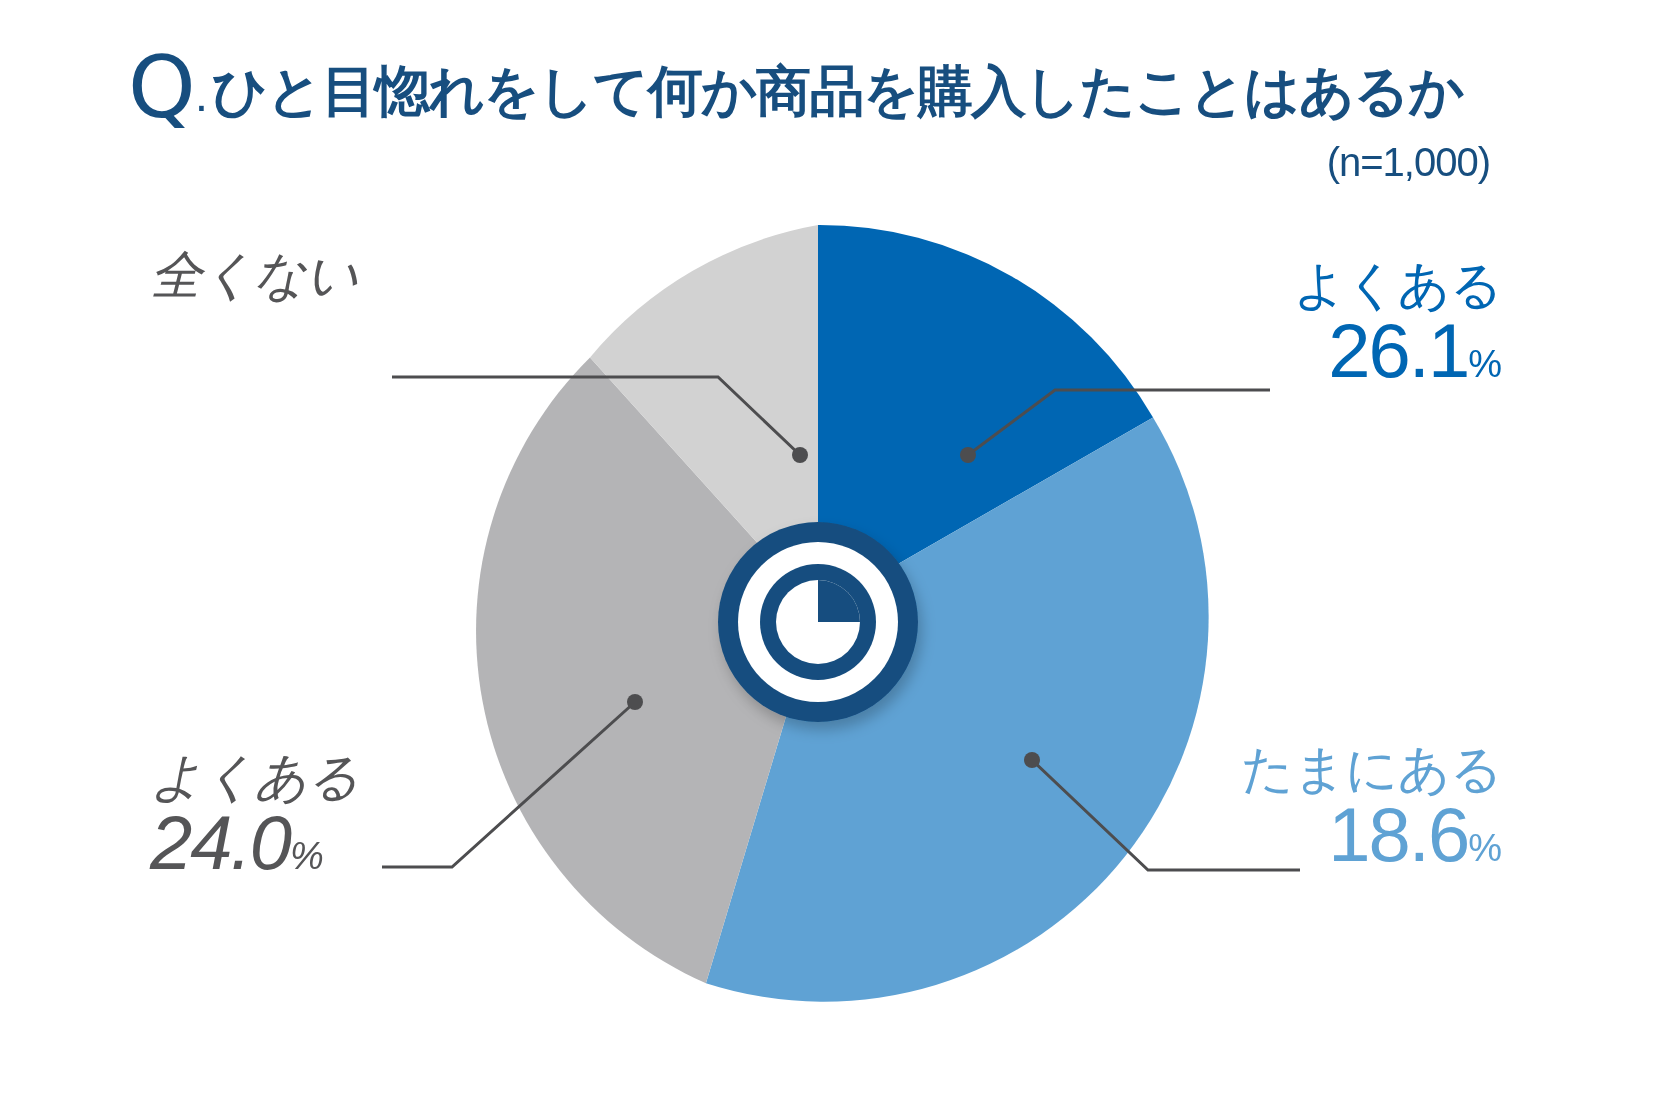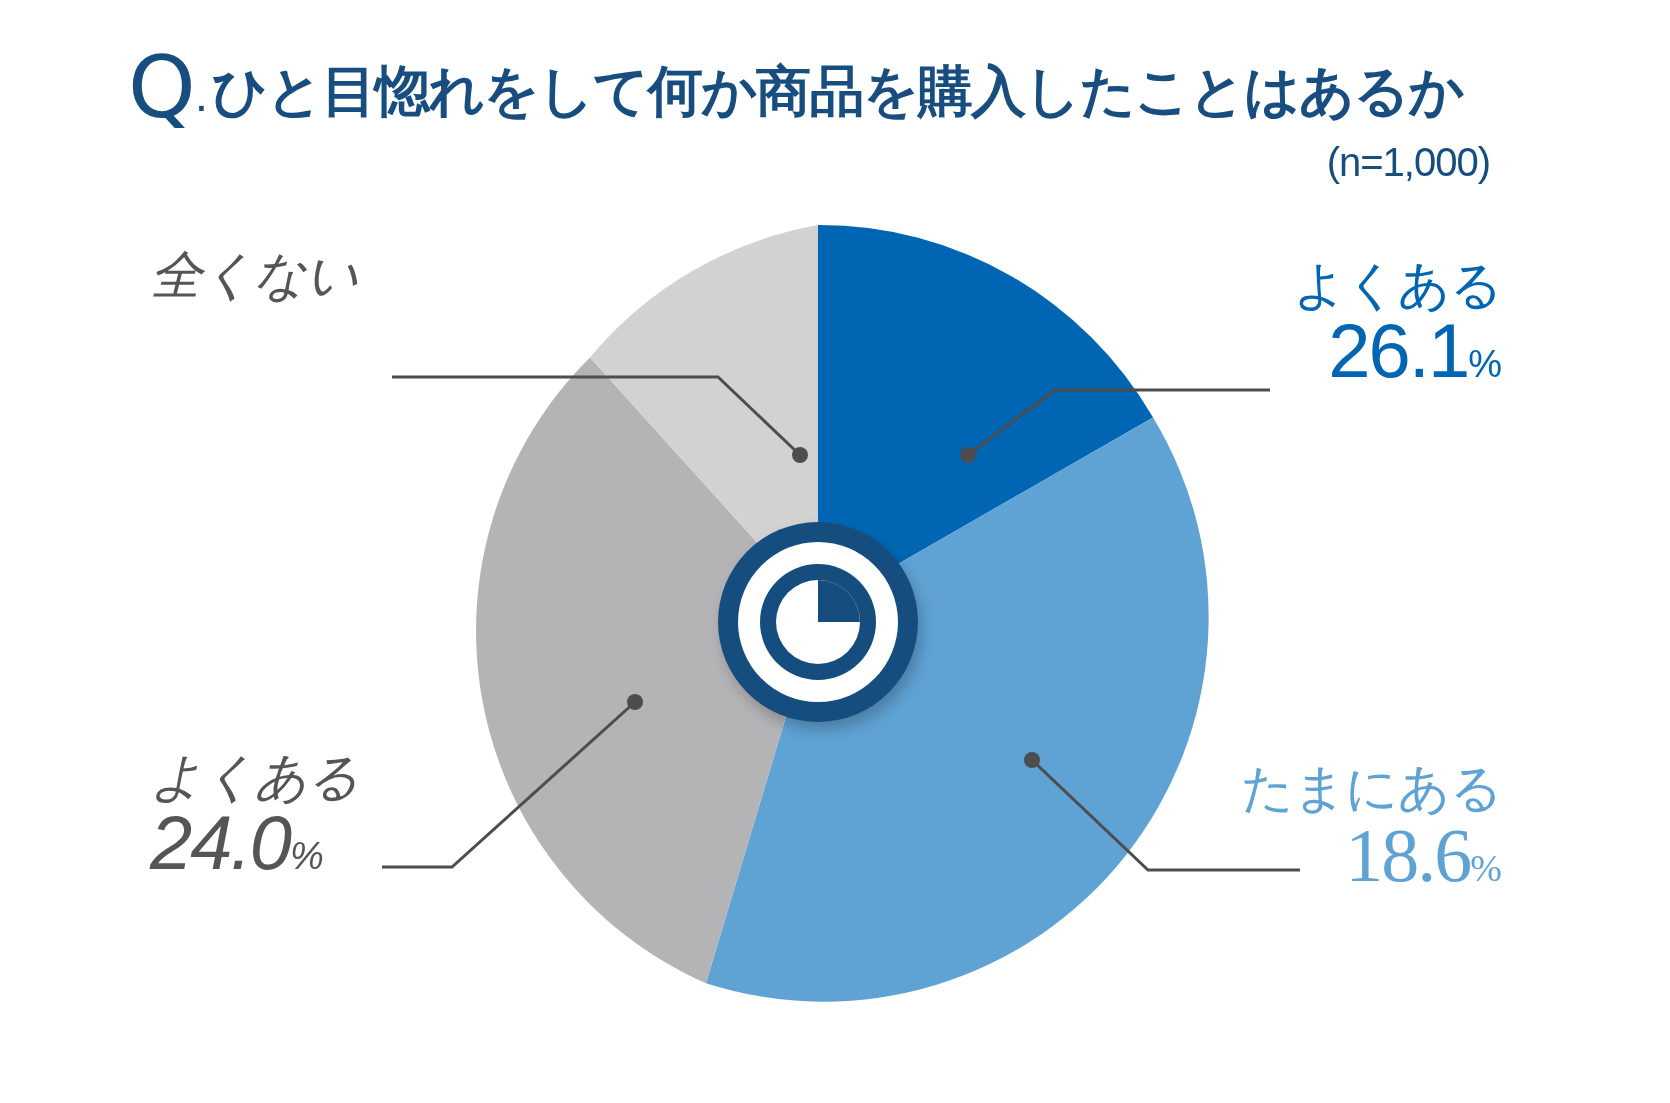--- a/index.html
+++ b/index.html
@@ -103,21 +103,21 @@
   }
   .callout.right { text-align: right; }
   .callout.left  { text-align: left; font-style: italic; }
 
   .c-blue-dark { color: #0066B3; }
   .c-blue-light { color: #5FA2D4; }
   .c-gray { color: #555557; }
 
   
   #callout-yokuaru   { right: 168px; top: 48px; }
-  #callout-tamani    { right: 168px; top: 552px; font-family: Liberation Serif, serif; }
+  #callout-tamani    { right: 168px; top: 532px; }
   #callout-mattaku   { left: 150px;  top: 38px; }
   #callout-amari     { left: 150px;  top: 540px; }
 </style>
 </head>
 <body>
 
 <div id="page">
 
   <div class="title-row">
     <span class="q-mark">Q</span>

